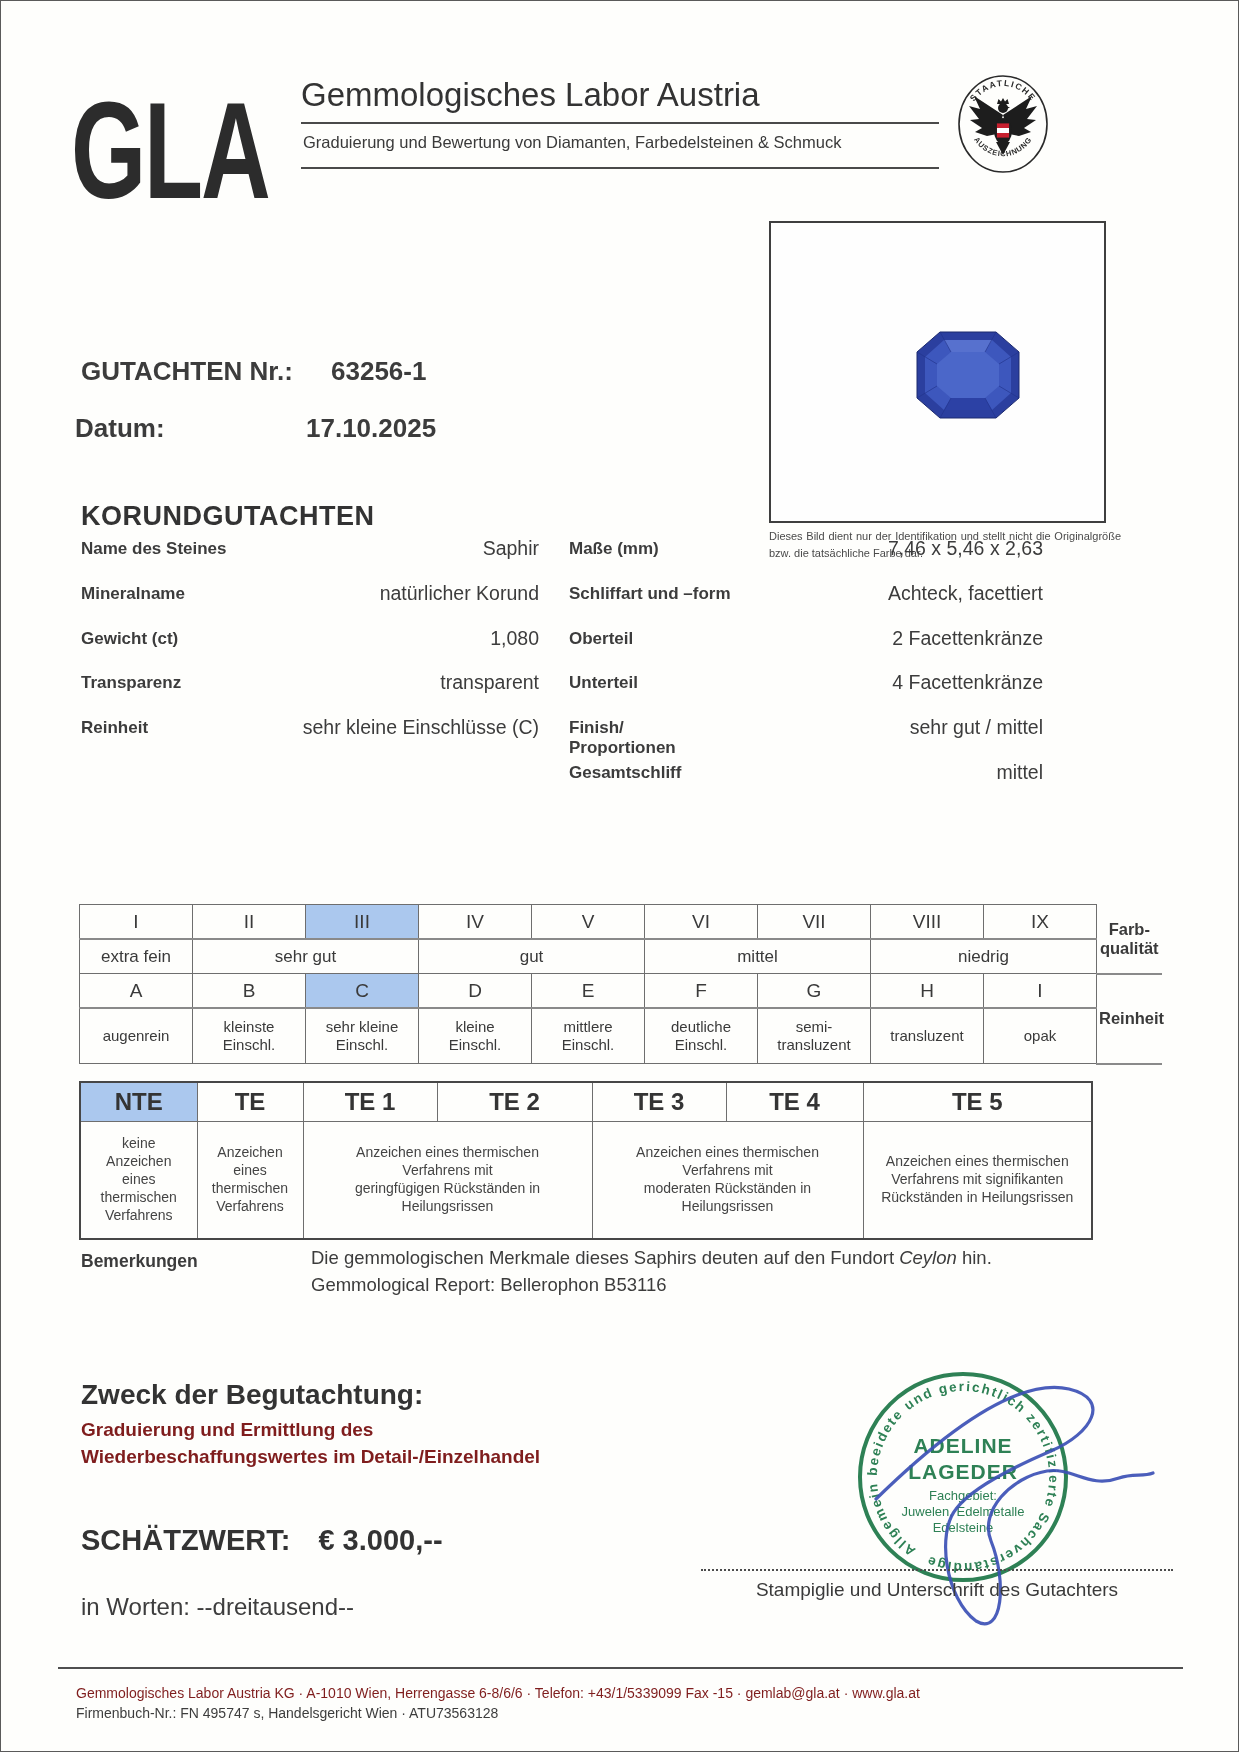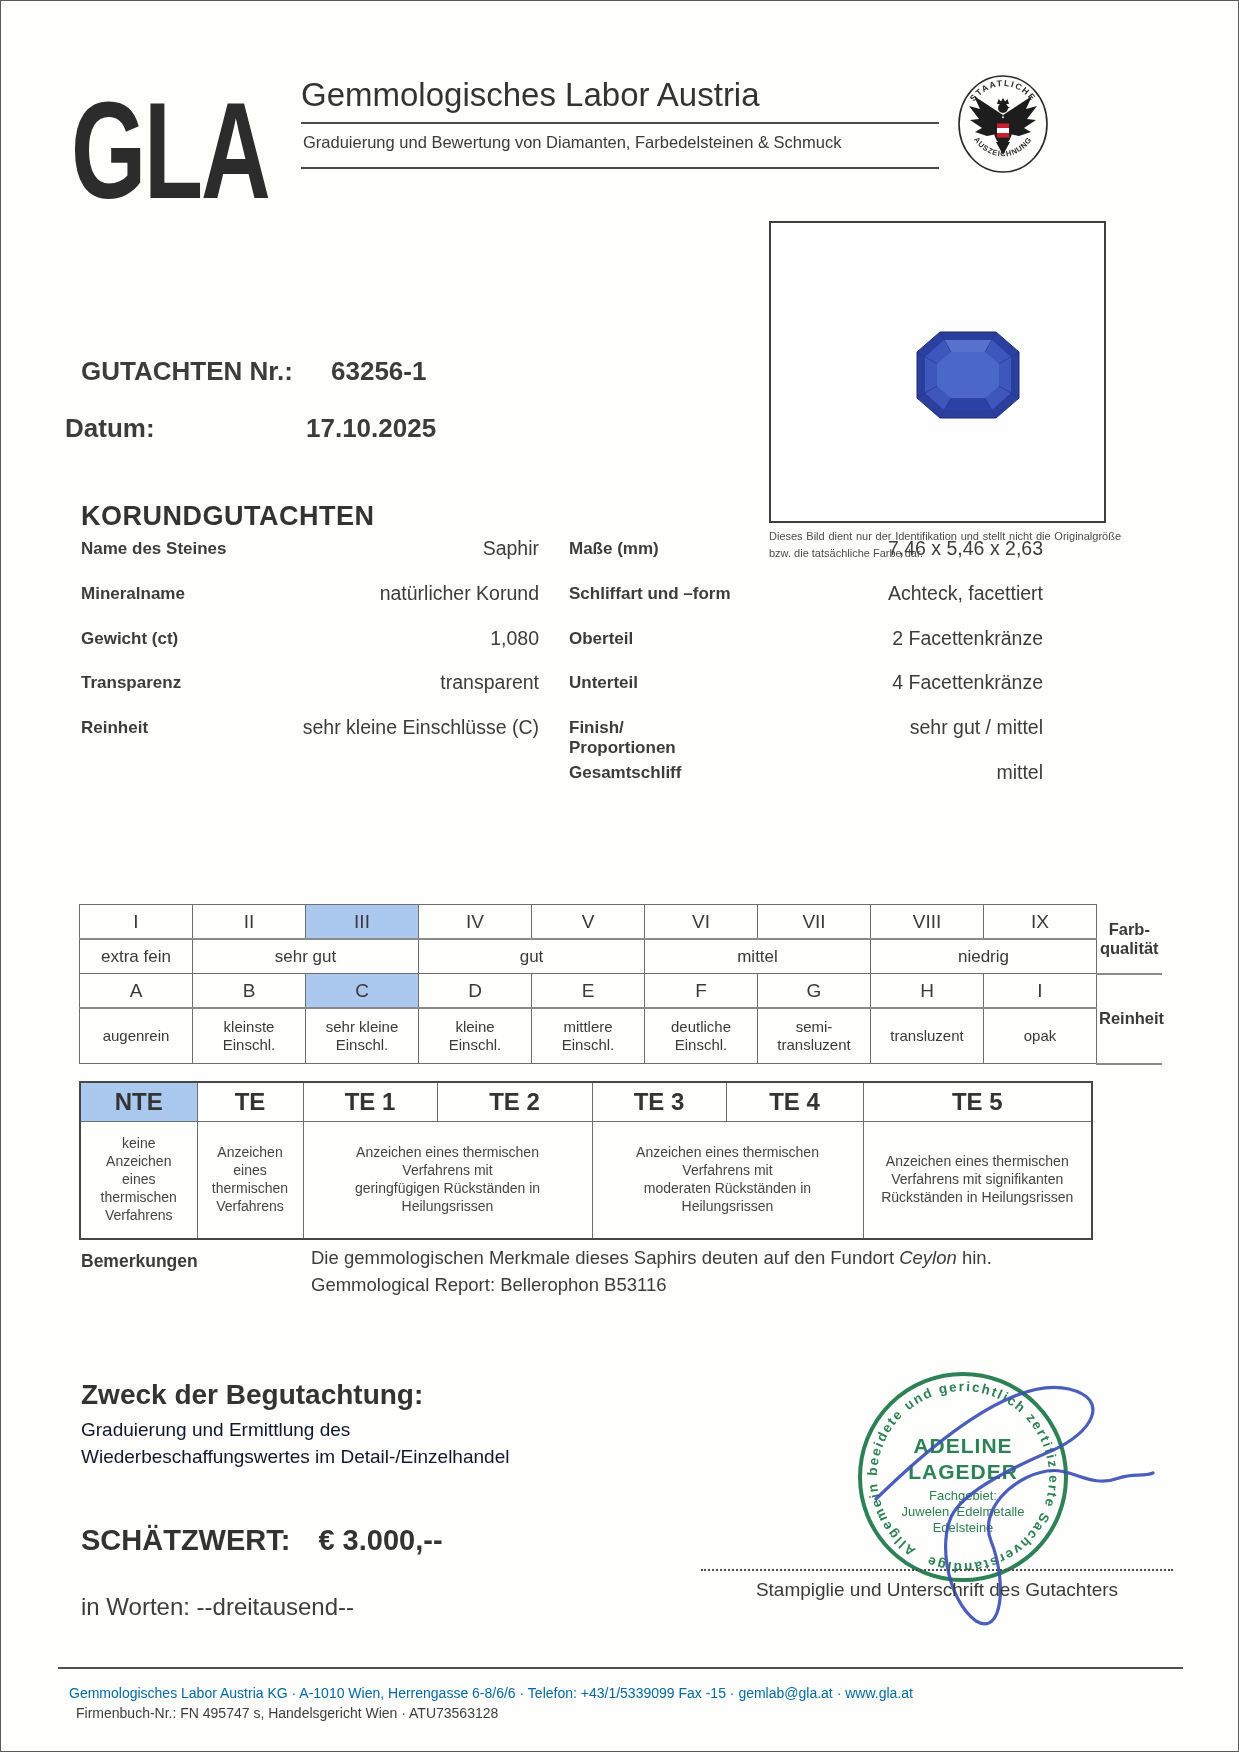--- a/index.html
+++ b/index.html
@@ -54,33 +54,33 @@
   .treat td.h{font-size:24px;font-weight:700;height:34px;color:#343434;}
   .treat td.b{font-size:14px;height:112px;line-height:1.28;color:#444;}
 
   
   .rem-label{left:80px;top:1250px;font-size:17.5px;font-weight:700;color:#3c3c3c;}
   .rem-text{left:310px;top:1243px;width:720px;font-size:18.5px;line-height:1.48;color:#3c3c3c;}
 
   
   .purpose{left:80px;top:1378px;width:520px;}
   .purpose-h{font-size:28px;font-weight:700;color:#333;margin-bottom:6px;}
-  .purpose-l{font-size:19px;font-weight:400;color:#0f172a;line-height:1.4;}
+  .purpose-l{font-size:19px;font-weight:700;color:#7f1d1d;line-height:1.4;}
   .value-line{left:80px;top:1523px;font-size:29px;font-weight:700;color:#333;}
   .value-line .amt{margin-left:28px;}
   .in-words{left:80px;top:1592px;font-size:24px;color:#3d3d3d;}
 
   
   .stamp-svg{left:770px;top:1336px;}
   .sig-rule{left:700px;top:1568px;width:472px;border-top:2px dotted #4c4c4c;}
   .sig-caption{left:700px;top:1578px;width:472px;text-align:center;font-size:19px;color:#3a3a3a;}
 
   
   .footer-rule{left:57px;top:1666px;width:1125px;border-top:2px solid #4f4f4f;}
-  .footer-l1{left:68px;top:1684px;font-size:14px;color:#0369a1;}
+  .footer-l1{left:75px;top:1684px;font-size:14px;color:#7f1d1d;}
   .footer-l2{left:75px;top:1704px;font-size:14px;color:#3d3d3d;}
 </style>
 </head>
 <body>
 
 <div id="page">
 
   <div class="abs logo">GLA</div>
 
   <div class="abs header-text">
@@ -110,21 +110,21 @@
       <path d="M46,32 l7,2.5 l-7,3 z"></path>
       <path d="M40,31 h12 l-1.5,-5 l-2.5,2.5 l-2,-3.5 l-2,3.5 l-2.5,-2.5 z"></path>
       <path d="M39,69 h14 l-7,13 z"></path>
     </g>
     <rect x="39.5" y="50" width="13" height="15" fill="#c8202f" stroke="#1d1d1d" stroke-width="0.8"></rect>
     <rect x="40" y="55" width="12" height="5" fill="#ffffff"></rect>
   </svg>
 
   <div class="abs rid-label" style="left:80px;top:355px;">GUTACHTEN Nr.:</div>
   <div class="abs rid-value" style="left:330px;top:355px;">63256-1</div>
-  <div class="abs rid-label" style="left:64px;top:412px;">Datum:</div>
+  <div class="abs rid-label" style="left:74px;top:412px;">Datum:</div>
   <div class="abs rid-value" style="left:305px;top:412px;">17.10.2025</div>
 
   <div class="abs doc-title">KORUNDGUTACHTEN</div>
 
   <div class="abs photo-box">
     <svg style="position:absolute;left:145px;top:108px;" width="104" height="88" viewBox="0 0 104 88">
       <path d="M24,1 L80,1 L103,21 L103,67 L80,87 L24,87 L1,67 L1,21 Z" style="fill:var(--color-gem_dark,#2b3f9f)" stroke="#1c2a6e" stroke-width="1"></path>
       <path d="M28,9 L76,9 L95,26 L95,62 L76,79 L28,79 L9,62 L9,26 Z" style="fill:var(--color-gem_blue,#3d57bd)"></path>
       <path d="M35,21 L69,21 L83,33 L83,55 L69,67 L35,67 L21,55 L21,33 Z" style="fill:var(--color-gem_light,#4b67c9)"></path>
       <path d="M28,9 L76,9 L69,21 L35,21 Z" fill="#6d86dd" opacity="0.55"></path>

